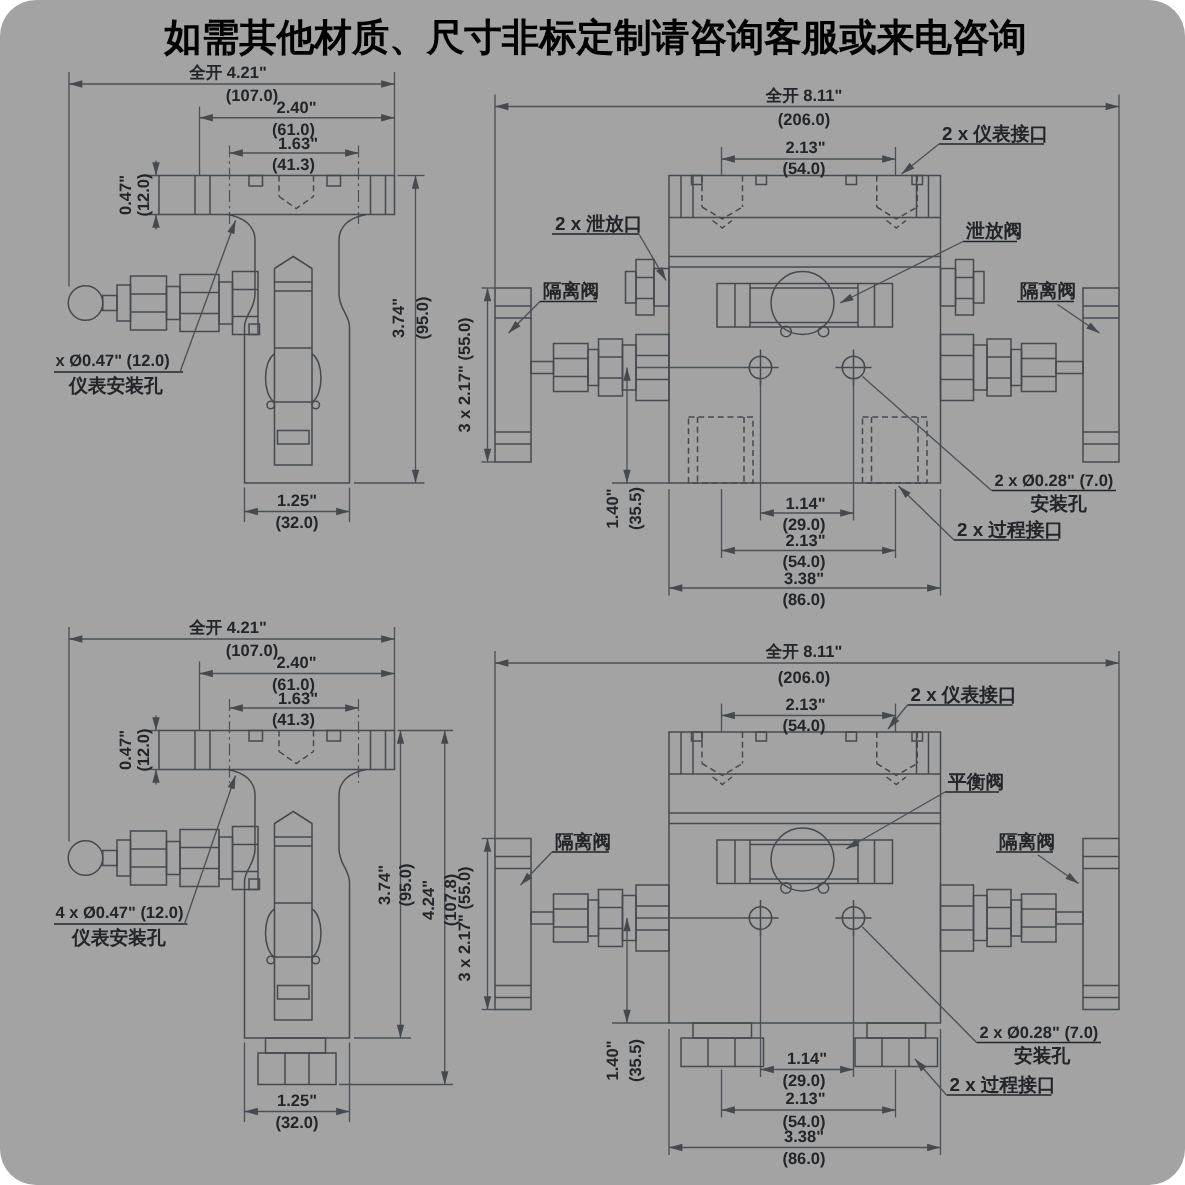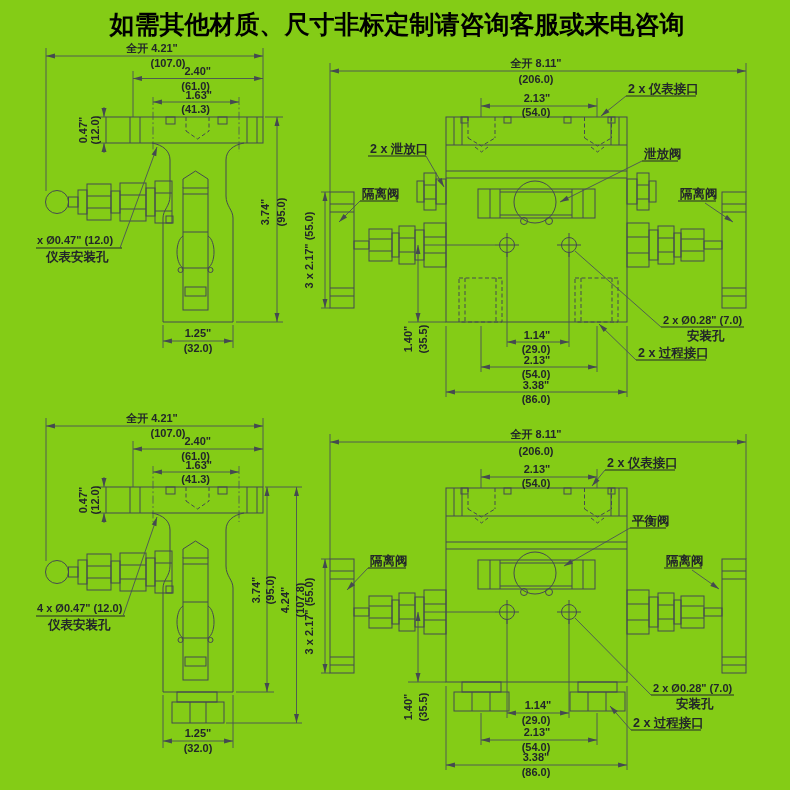--- a/index.html
+++ b/index.html
@@ -1,16 +1,16 @@
 <!DOCTYPE html>
 <html><head>
 <meta charset="utf-8">
 <style>
   html,body{margin:0;padding:0;background:#ffffff;}
-  .page{position:relative;width:790px;height:790px;background:#84cc16;overflow:hidden;}
+  .page{position:relative;width:790px;height:790px;background:#a3a3a3;overflow:hidden;border-radius:24px;}
   svg{display:block;}
   svg text{fill:#22262a;font-family:"Liberation Sans",sans-serif;}
   .ttl{font-size:25px;font-weight:700;fill:#000;}
   .dim{font-size:11px;font-weight:700;}
   .lbl{font-size:12.5px;font-weight:700;}
   .ln{fill:none;stroke:#454a50;stroke-width:1;}
   .lt{fill:none;stroke:#4a5158;stroke-width:0.9;}
   .dsh{fill:none;stroke:#454a50;stroke-width:1;stroke-dasharray:4 2.5;}
   .cl{fill:none;stroke:#4a5158;stroke-width:0.8;stroke-dasharray:8 2.5 1.8 2.5;}
   .ul{stroke:#22262a;stroke-width:1;}

